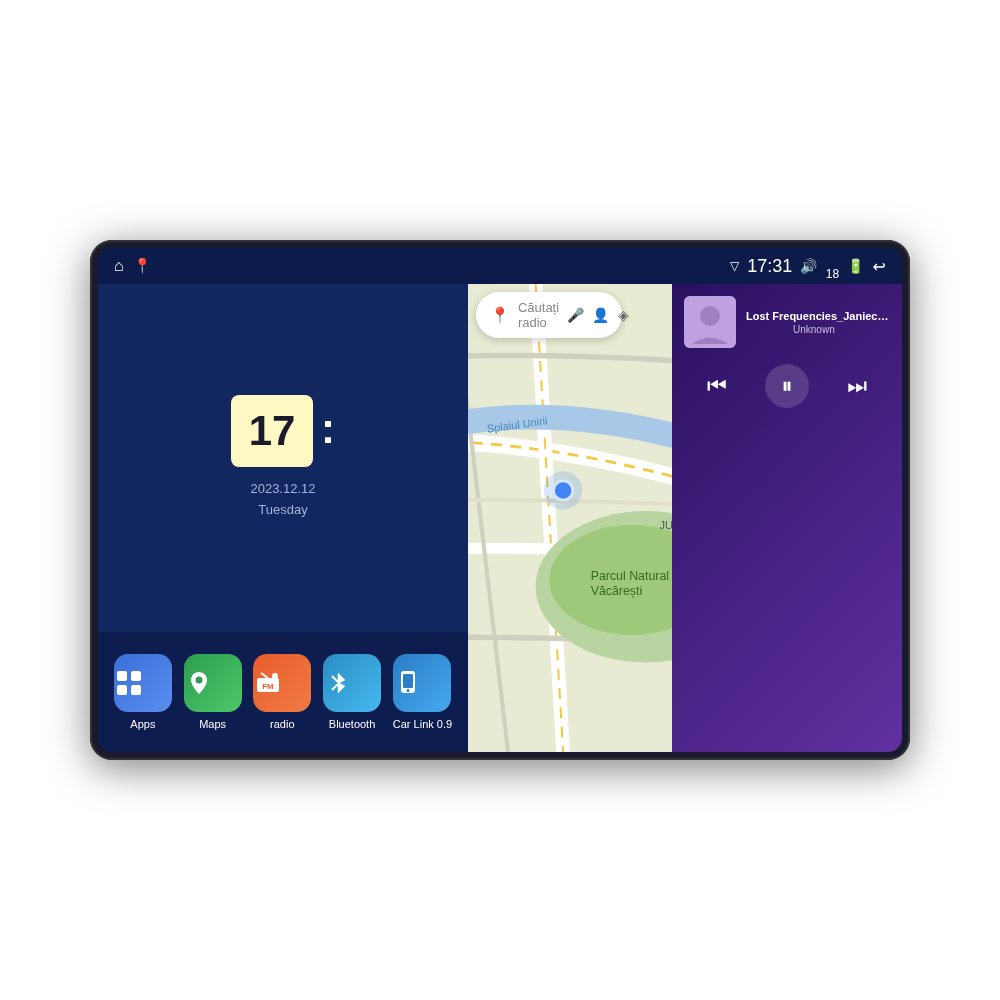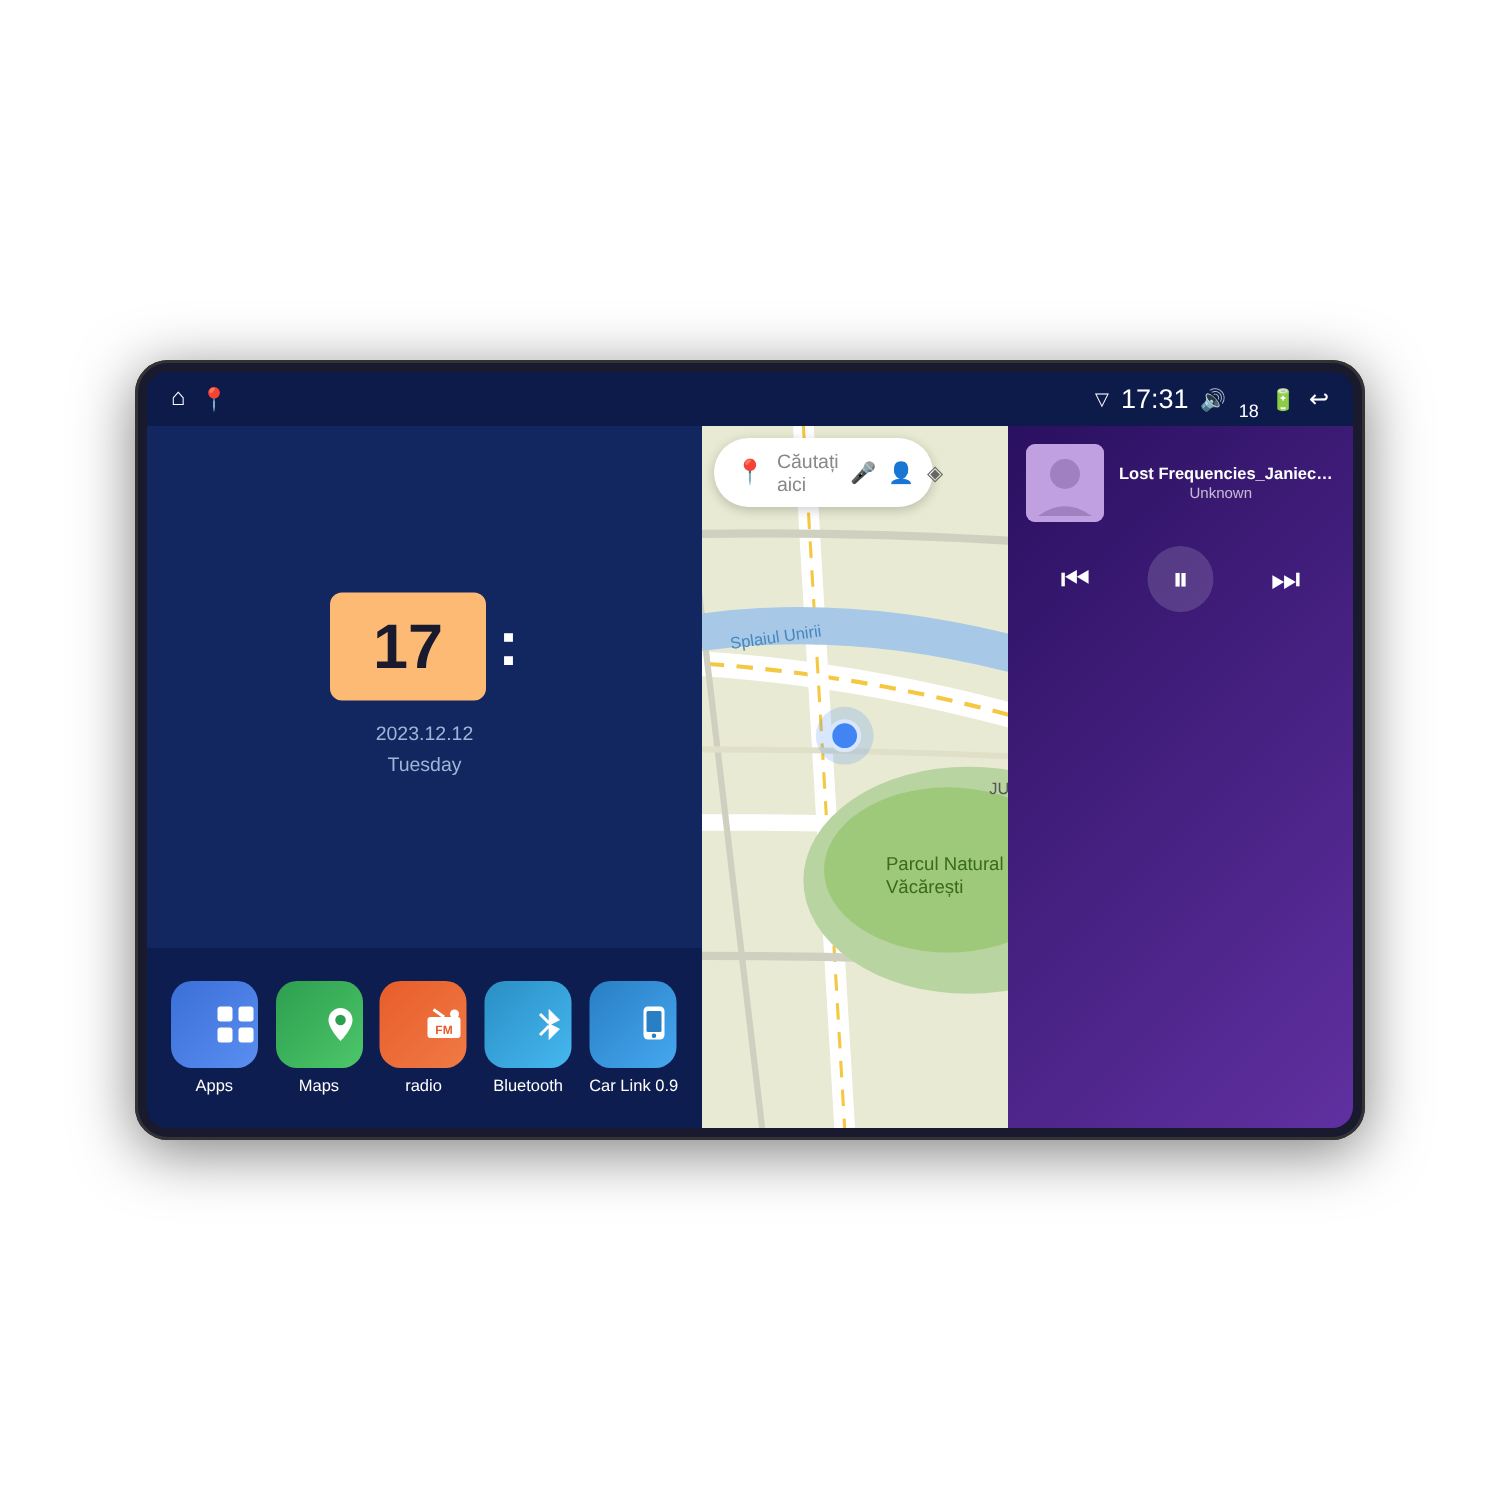--- a/index.html
+++ b/index.html
@@ -92,25 +92,25 @@
       gap: 12px;
     }
 
     .clock-display {
       display: flex;
       gap: 8px;
       align-items: center;
     }
 
     .clock-block {
-      background: #fdba74;
+      background: #fef9c3;
       color: #1a1a2e;
       font-size: 42px;
       font-weight: bold;
-      width: 104px;
+      width: 82px;
       height: 72px;
       display: flex;
       align-items: center;
       justify-content: center;
       border-radius: 8px;
       font-family: 'Arial', sans-serif;
     }
 
     .clock-colon {
       color: white;
@@ -143,21 +143,21 @@
       gap: 6px;
       cursor: pointer;
     }
 
     .app-icon-circle {
       width: 58px;
       height: 58px;
       border-radius: 14px;
       display: flex;
       align-items: center;
-      justify-content: flex-end;
+      justify-content: flex-start;
       font-size: 26px;
     }
 
     .app-icon-label {
       color: white;
       font-size: 11px;
       text-align: center;
     }
 
     .icon-apps { background: linear-gradient(135deg, #3a6fd8, #5b8ef0); }
@@ -386,21 +386,21 @@
 
         </div>
       </div>
 
       <div class="right-panel">
         <div class="map-container">
 
           
           <div class="map-search-bar">
             <span style="font-size:16px; color:#4285F4;">📍</span>
-            <span class="map-search-text">Căutați aici</span>
+            <span class="map-search-text">Căutați radio</span>
             <div class="map-search-icons">
               <span style="font-size:14px; color:#666;">🎤</span>
               <span style="font-size:14px; color:#666;">👤</span>
               <span style="font-size:14px; color:#666;">◈</span>
             </div>
           </div>
 
           
           <svg class="map-svg" viewBox="0 0 450 340" preserveAspectRatio="xMidYMid slice">
 

